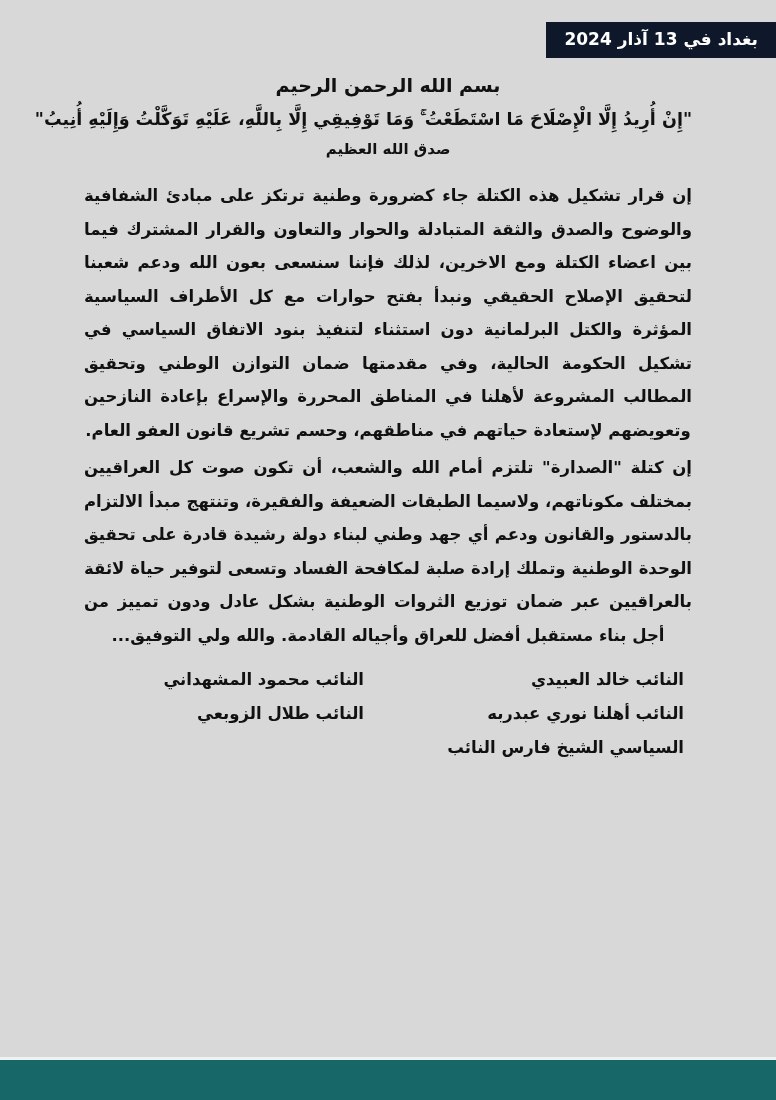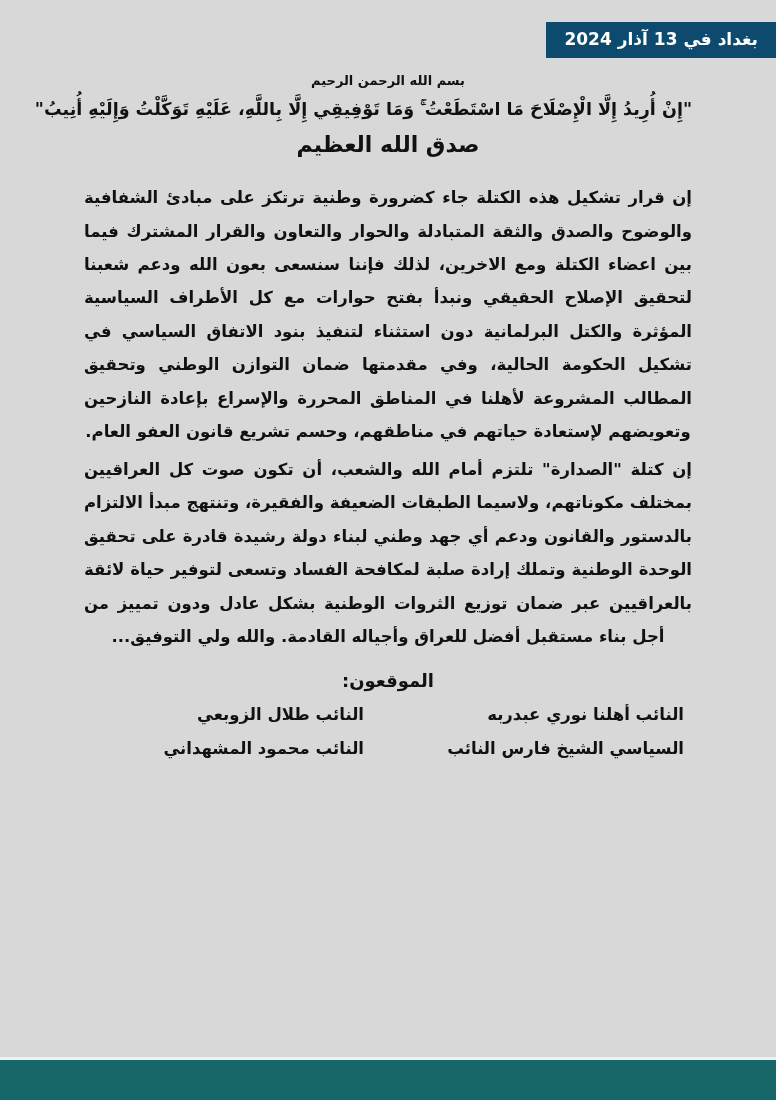--- a/index.html
+++ b/index.html
@@ -25,21 +25,21 @@
     right: 0;
     height: 36px;
   }
 
   .date-badge {
     position: absolute;
     top: 0;
     right: 0;
     height: 36px;
     min-width: 226px;
-    background: #0c4a6e;
+    background: #0f172a;
     color: #ffffff;
     font-size: 17px;
     font-weight: bold;
     display: flex;
     align-items: center;
     justify-content: center;
     padding: 0 18px 2px 18px;
     letter-spacing: 0px;
     white-space: nowrap;
   }
@@ -56,39 +56,39 @@
     text-align: center;
     color: #176769;
     font-size: 29px;
     font-weight: bold;
     line-height: 1.2;
     margin-bottom: 24px;
   }
 
   .invocation {
     text-align: center;
-    font-size: 13px;
+    font-size: 19px;
     font-weight: bold;
     line-height: 1.62;
     color: #111111;
   }
 
   .verse {
     text-align: center;
     font-size: 17.5px;
     font-weight: bold;
     line-height: 1.62;
     color: #111111;
     margin-top: 4px;
     white-space: nowrap;
   }
 
   .verse-seal {
     text-align: center;
-    font-size: 22px;
+    font-size: 15px;
     font-weight: bold;
     line-height: 1.62;
     color: #111111;
     margin-top: 4px;
   }
 
   .body-block {
     margin-top: 18px;
   }
 
@@ -178,32 +178,32 @@
   <div class="verse">"إِنْ أُرِيدُ إِلَّا الْإِصْلَاحَ مَا اسْتَطَعْتُ ۚ وَمَا تَوْفِيقِي إِلَّا بِاللَّهِ، عَلَيْهِ تَوَكَّلْتُ وَإِلَيْهِ أُنِيبُ"</div>
 
   <div class="verse-seal">صدق الله العظيم</div>
 
   <div class="body-block">
     <p class="para">إن قرار تشكيل هذه الكتلة جاء كضرورة وطنية ترتكز على مبادئ الشفافية والوضوح والصدق والثقة المتبادلة والحوار والتعاون والقرار المشترك فيما بين اعضاء الكتلة ومع الاخرين، لذلك فإننا سنسعى بعون الله ودعم شعبنا لتحقيق الإصلاح الحقيقي ونبدأ بفتح حوارات مع كل الأطراف السياسية المؤثرة والكتل البرلمانية دون استثناء لتنفيذ بنود الاتفاق السياسي في تشكيل الحكومة الحالية، وفي مقدمتها ضمان التوازن الوطني وتحقيق المطالب المشروعة لأهلنا في المناطق المحررة والإسراع بإعادة النازحين وتعويضهم لإستعادة حياتهم في مناطقهم، وحسم تشريع قانون العفو العام.</p>
     <p class="para">إن كتلة "الصدارة" تلتزم أمام الله والشعب، أن تكون صوت كل العراقيين بمختلف مكوناتهم، ولاسيما الطبقات الضعيفة والفقيرة، وتنتهج مبدأ الالتزام بالدستور والقانون ودعم أي جهد وطني لبناء دولة رشيدة قادرة على تحقيق الوحدة الوطنية وتملك إرادة صلبة لمكافحة الفساد وتسعى لتوفير حياة لائقة بالعراقيين عبر ضمان توزيع الثروات الوطنية بشكل عادل ودون تمييز من أجل بناء مستقبل أفضل للعراق وأجياله القادمة. والله ولي التوفيق...</p>
   </div>
 
   <div class="signatories">
-    <div class="sig-heading">الموقعون:</div>
 
     <div class="sig-grid">
 
       <div class="sig-col sig-col-left">
+        <div class="sig-name">النائب خالد العبيدي</div>
         <div class="sig-name">النائب أهلنا نوري عبدربه</div>
         <div class="sig-name">السياسي الشيخ فارس النائب</div>
       </div>
 
       <div class="sig-col sig-col-right">
+        <div class="sig-name">النائب محمود المشهداني</div>
         <div class="sig-name">النائب طلال الزوبعي</div>
-        <div class="sig-name">النائب محمود المشهداني</div>
       </div>
 
     </div>
   </div>
 
 </div>
 
 <div class="footer-hairline"></div>
 <div class="footer-bar"></div>
 

